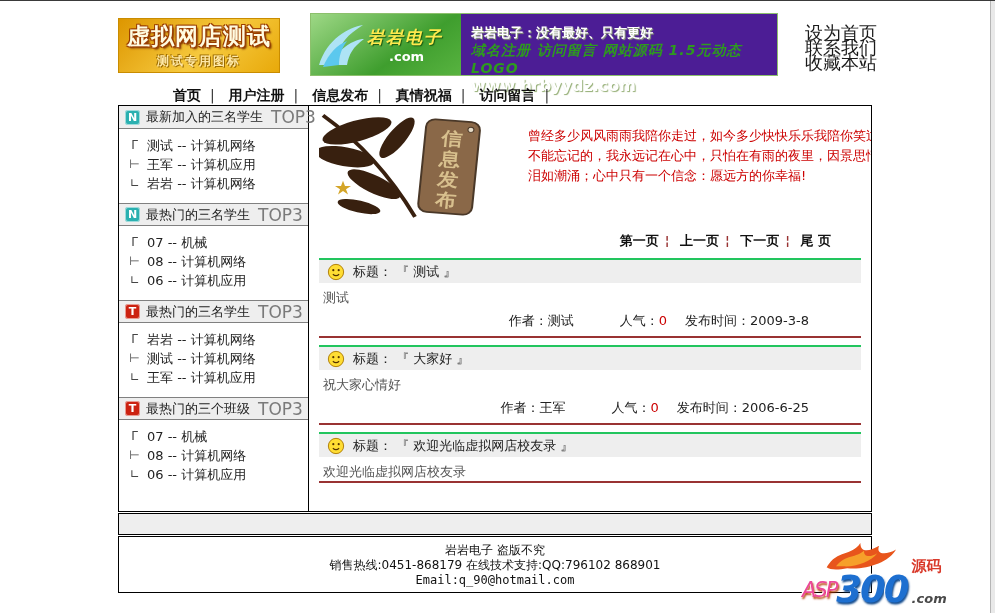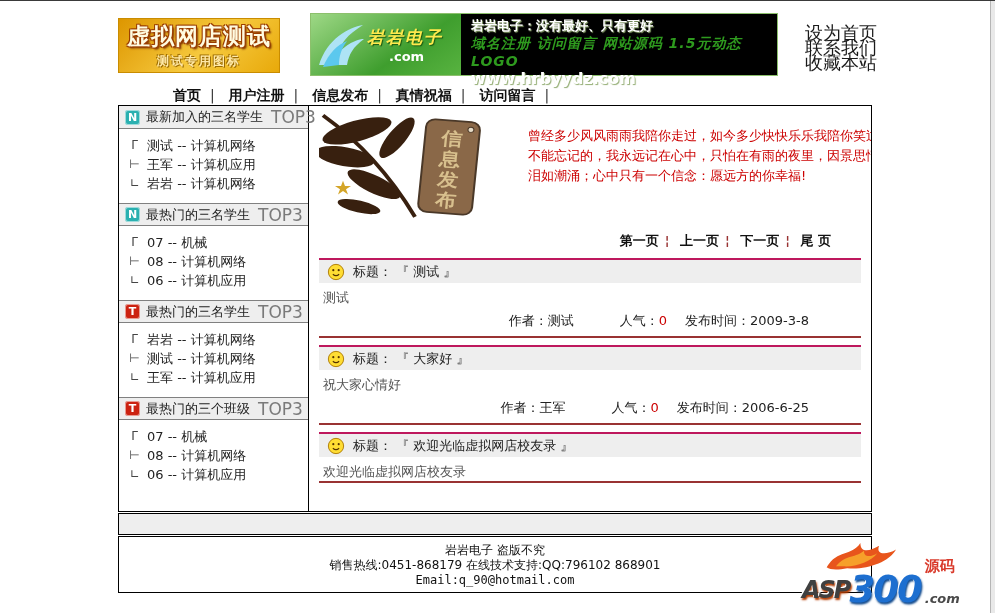--- a/index.html
+++ b/index.html
@@ -15,21 +15,21 @@
     text-shadow:1px 1px 0 #9a3c00,-1px 1px 0 #9a3c00,1px -1px 0 #9a3c00,-1px -1px 0 #9a3c00,2px 2px 2px #7a3000; }
   .logo-sub { font-size:12px; font-weight:bold; color:#ffe9a8; letter-spacing:2px; margin-top:1px;
     text-shadow:1px 1px 0 #9a6a00,-1px -1px 0 #9a6a00; }
 
   .banner { position:absolute; left:310px; top:12px; width:468px; height:63px; display:flex; border:1px solid #8cc06c; cursor:pointer; }
   .banner-left { width:150px; position:relative; background:linear-gradient(145deg,#9ed886,#3f9e2e 62%,#58b340);
     display:flex; flex-direction:column; justify-content:center; padding-left:56px; }
   .banner-swoosh { position:absolute; left:2px; top:5px; }
   .banner-brand { color:#ffe94d; font-weight:bold; font-style:italic; font-size:17px; text-shadow:1px 1px 1px #1a5a10; letter-spacing:2px; }
   .banner-com { color:#fff; font-weight:bold; font-size:13px; margin-left:22px; }
-  .banner-right { flex:1; background:#000000; padding:3px 10px 4px; display:flex; flex-direction:column; justify-content:space-between; }
+  .banner-right { flex:1; background:#4c1d95; padding:10px 10px 4px; display:flex; flex-direction:column; justify-content:space-between; }
   .banner-slogan { color:#fff; font-size:13px; font-weight:bold; text-shadow:1px 1px 1px #93ad73; }
   .banner-services { color:#2e9a1e; font-size:14px; font-weight:bold; font-style:italic; letter-spacing:1px; }
   .banner-url { color:#fff; font-size:16px; font-weight:bold; text-shadow:1px 1px 1px #93ad73; }
 
   .quicklinks { position:absolute; left:805px; top:24px; font-size:18px; line-height:15px; }
   .quicklinks a { display:block; color:#1a1a1a; text-decoration:none; cursor:pointer; }
 
   
   .nav { position:absolute; left:118px; top:86px; width:754px; padding-left:55px; font-size:14px; font-weight:bold; color:#111; }
   .nav a { color:#111; text-decoration:none; cursor:pointer; }
@@ -58,39 +58,39 @@
   .hero-right { margin-left:4px; padding-top:14px; }
   .welcome-line { color:#cc0000; font-size:13px; line-height:20px; white-space:nowrap; }
   .actions { margin-top:6px; font-size:13px; }
   .actions a { color:#8b3333; text-decoration:none; margin-right:16px; cursor:pointer; }
 
   .pagination { text-align:right; padding-right:30px; font-size:13px; font-weight:bold; color:#111; margin-top:8px; flex:none; }
   .pagination a { color:#111; text-decoration:none; cursor:pointer; }
   .pagination .psep { color:#993333; margin:0 6px; }
 
   .msgs { margin-top:8px; }
-  .msg { border-top:2px solid #be185d; border-bottom:2px solid #993333; margin-bottom:7px; }
+  .msg { border-top:2px solid #22c55e; border-bottom:2px solid #993333; margin-bottom:7px; }
   .msg-titlebar { background:#eee; display:flex; align-items:center; gap:8px; height:23px; padding:0 8px; font-size:13px; color:#222; cursor:pointer; }
   .msg-body { font-size:13px; color:#555; padding:6px 4px 0; }
   .msg-meta { display:flex; justify-content:flex-end; align-items:center; font-size:13px; color:#222; padding:5px 52px 6px 0; }
   .m-author { margin-right:46px; }
   .m-views { margin-right:18px; }
   .views-num { color:#cc0000; }
 
   
   .gray-bar { position:absolute; left:118px; top:512px; width:754px; height:22px; background:#eee; border:1px solid #000; }
   .footer-box { position:absolute; left:118px; top:535px; width:754px; height:57px; border:1px solid #000; background:#fff;
     text-align:center; font-size:12px; color:#111; padding-top:6px; }
   .footer-line { line-height:15px; }
   .footer-email { font-family:"DejaVu Sans Mono", monospace; }
 
   .asp300 { position:absolute; left:802px; top:540px; width:192px; height:70px; z-index:5; cursor:pointer; }
   .asp-flame { position:absolute; left:14px; top:0; }
   .asp-row { position:absolute; left:0; bottom:6px; display:flex; align-items:flex-end; }
-  .asp-text { font-size:24px; line-height:30px; font-weight:bold; font-style:italic; color:#404040; letter-spacing:-2px;
+  .asp-text { font-size:21px; line-height:30px; font-weight:normal; font-style:italic; color:#ec4899; letter-spacing:-2px;
     text-shadow:-1px -1px 0 #fff, 1px 2px 2px #b43c00; }
   .asp-num { font-size:37px; line-height:30px; font-weight:bold; font-style:italic; color:#1d6fd0; letter-spacing:-2px;
     text-shadow:-1px -1px 0 #fff, 1px 2px 2px #164e90; }
   .asp-right { display:flex; flex-direction:column; align-items:flex-start; margin-left:4px;gap:18px; }
   .asp-yuanma { color:#d93a2b; font-weight:bold; font-size:15px; line-height:15px; text-shadow:0 0 1px #fff; }
   .asp-com { color:#4a4a4a; font-weight:bold; font-style:italic; font-size:13px; line-height:13px; }
 </style>
 </head>
 <body>
 

